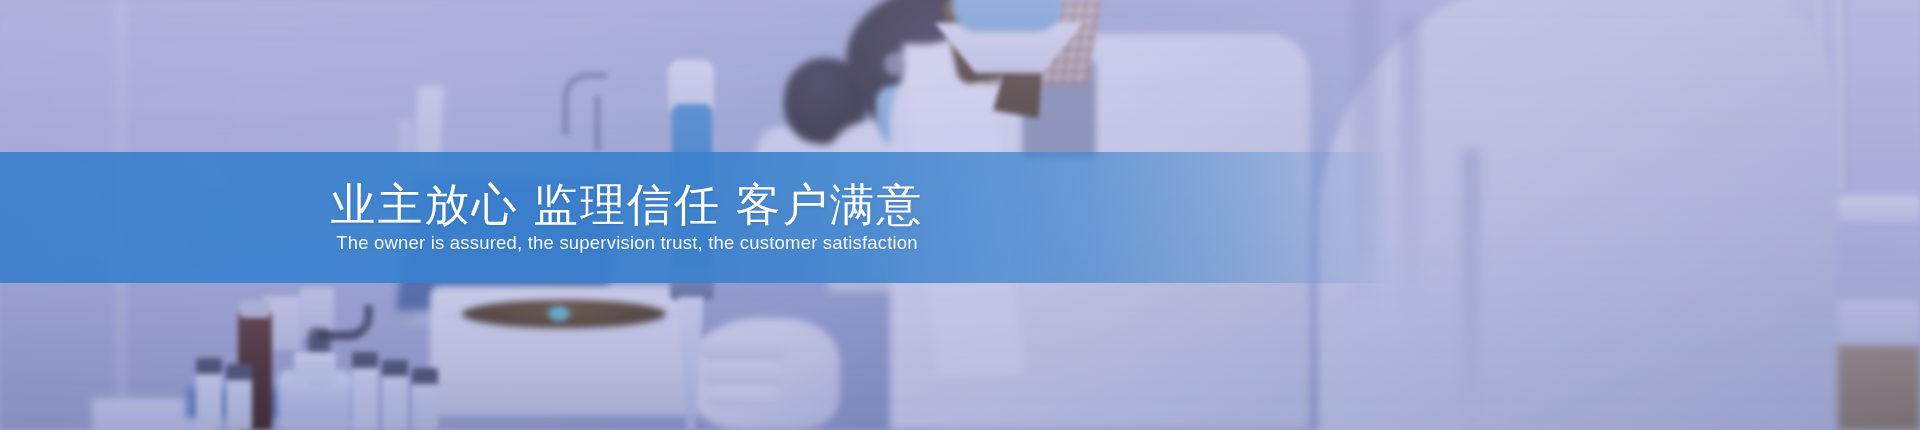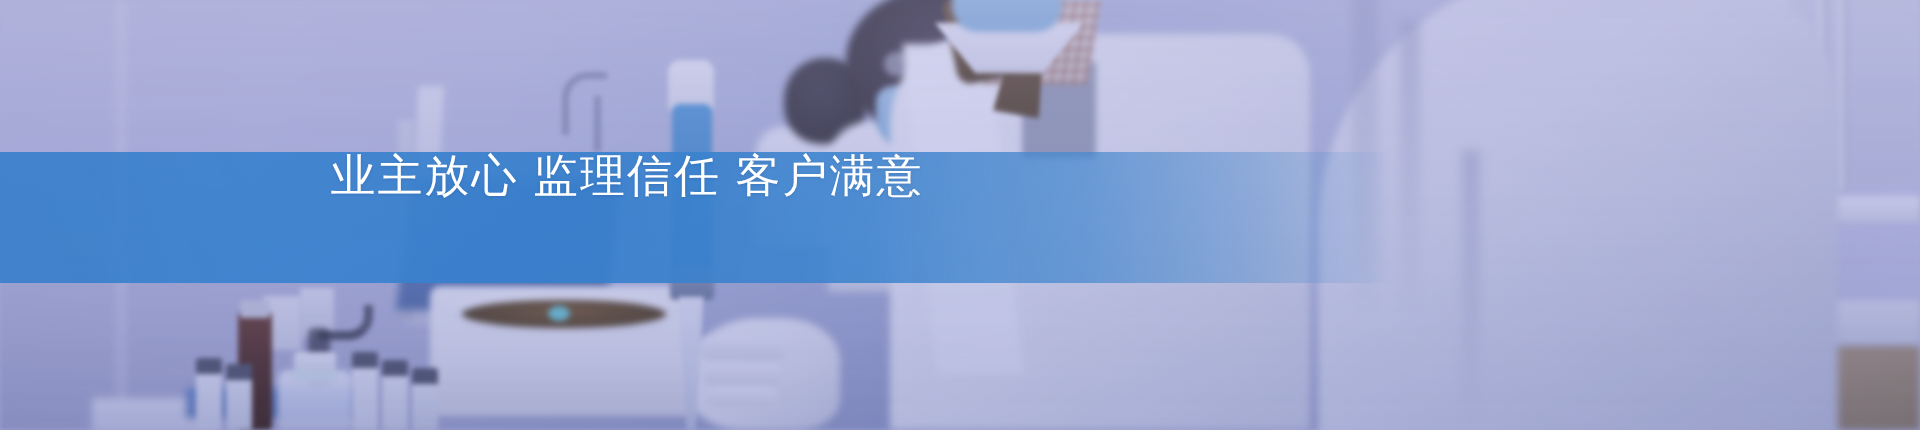--- a/index.html
+++ b/index.html
@@ -492,21 +492,21 @@
       rgba(58,130,206,0.92) 18%,
       rgba(56,128,205,0.92) 42%,
       rgba(62,132,206,0.88) 62%,
       rgba(70,136,206,0.72) 78%,
       rgba(84,142,206,0.46) 90%,
       rgba(96,148,206,0.18) 97%,
       rgba(110,154,208,0.00) 100%);
     display: flex;
     flex-direction: column;
     align-items: center;
-    justify-content: space-between;
+    justify-content: center;
     box-sizing: border-box;
     padding-right: 150px;
     padding-left: 12px;
   }
 
   .headline {
     color: #ffffff;
     font-size: 45px;
     line-height: 1.08;
     letter-spacing: 2px;
@@ -628,15 +628,16 @@
       <div class="shoulder-fold" style="left:1462px; top:150px; width:18px; height:280px;"></div>
 
     </div>
 
     <div class="tint"></div>
     <div class="tint-lift"></div>
   </div>
 
   <div class="band">
     <div class="headline">业主放心 监理信任  客户满意</div>
+    <div class="subline">The owner is assured, the supervision trust, the customer satisfaction</div>
   </div>
 
 </div>
 
 </body></html>

